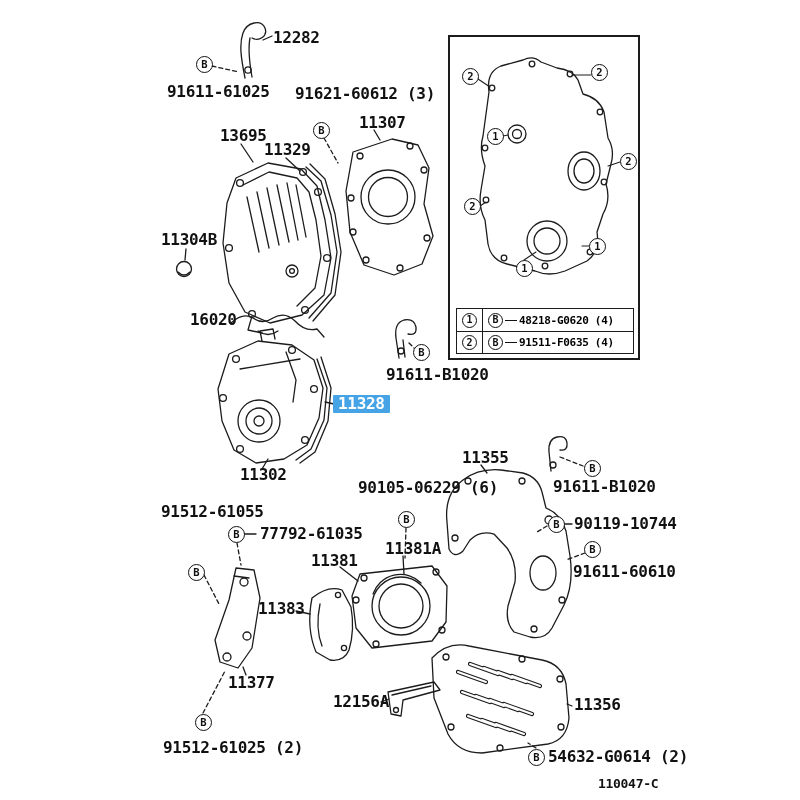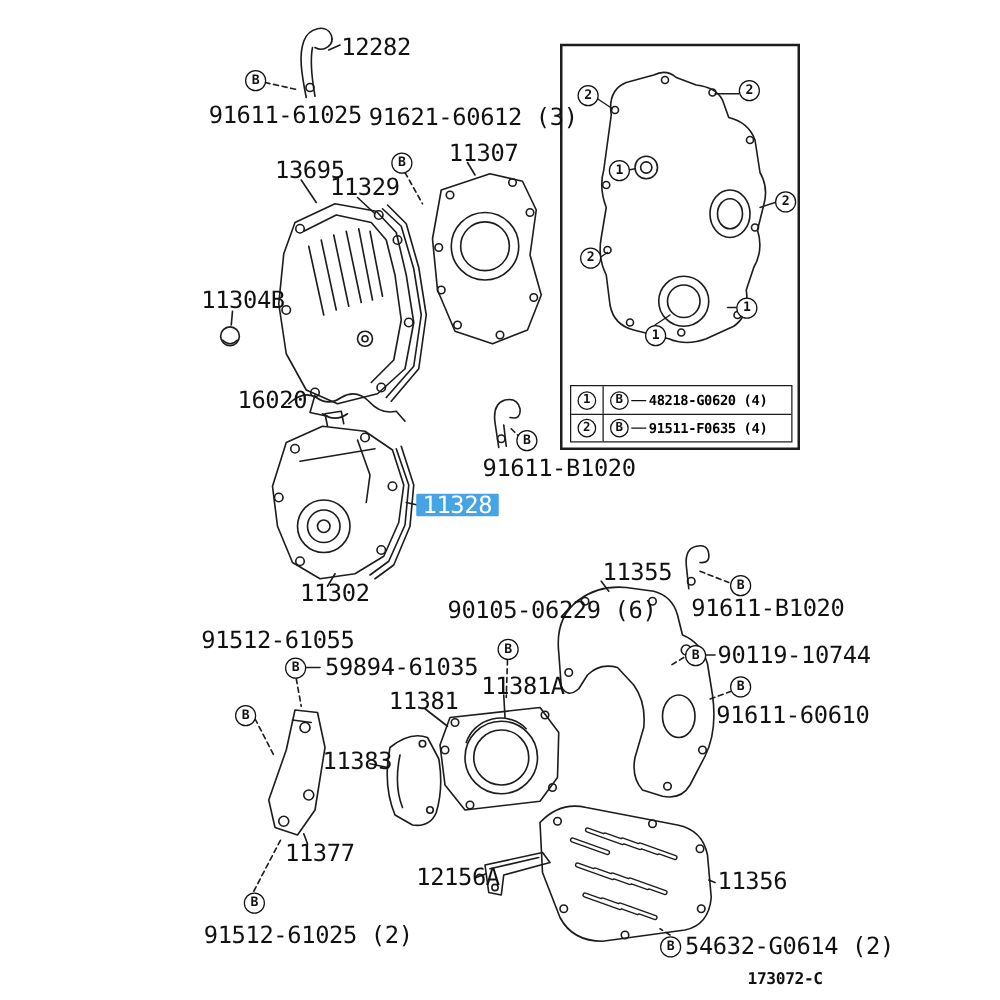--- a/index.html
+++ b/index.html
@@ -4,21 +4,21 @@
 <style>
   * { margin:0; padding:0; box-sizing:border-box; }
   html,body { background:#ffffff; }
   .canvas {
     position:relative; width:800px; height:800px; background:#fff;
     font-family:"DejaVu Sans Mono", "Liberation Mono", monospace;
     overflow:hidden;
   }
   svg.art { position:absolute; left:0; top:0; }
   .lbl {
-    position:absolute; font-size:19px; font-weight:normal; color:#111;
+    position:absolute; font-size:16px; font-weight:bold; color:#111;
     white-space:nowrap; line-height:14px; letter-spacing:-0.3px;
   }
   .lbl.hl { padding:2px 5px; border-radius:1px;text-align:center; }
   .sym {
     position:absolute; width:17px; height:17px; border:1.6px solid #111;
     border-radius:50%; display:flex; align-items:center; justify-content:center;
     font-size:10.5px; font-weight:bold; color:#111; background:#fff; line-height:1;
   }
   .inset { position:absolute; left:448px; top:35px; width:192px; height:325px; border:2px solid #1c1c1c; }
   .legend { position:absolute; left:456px; top:308px; width:178px; border:1.5px solid #1c1c1c; background:#fff; display:flex; flex-direction:column; }
@@ -322,30 +322,30 @@
   <div class="lbl" style="left:167px;top:85px">91611-61025</div>
   <div class="lbl" style="left:295px;top:87px">91621-60612 (3)</div>
   <div class="lbl" style="left:359px;top:116px">11307</div>
   <div class="lbl" style="left:220px;top:129px">13695</div>
   <div class="lbl" style="left:264px;top:143px">11329</div>
   <div class="lbl" style="left:161px;top:233px">11304B</div>
   <div class="lbl" style="left:190px;top:313px">16020</div>
   <div class="lbl" style="left:386px;top:368px">91611-B1020</div>
   <div class="lbl hl" style="left: 333px; top: 395px; background: rgb(69, 163, 230); color: rgb(255, 255, 255);">11328</div>
   <div class="lbl" style="left:240px;top:468px">11302</div>
-  <div class="lbl" style="left:482px;top:451px">11355</div>
+  <div class="lbl" style="left:462px;top:451px">11355</div>
   <div class="lbl" style="left:553px;top:480px">91611-B1020</div>
   <div class="lbl" style="left:358px;top:481px">90105-06229 (6)</div>
   <div class="lbl" style="left:574px;top:517px">90119-10744</div>
   <div class="lbl" style="left:161px;top:505px">91512-61055</div>
-  <div class="lbl" style="left:260px;top:527px">59894-61035</div>
+  <div class="lbl" style="left:260px;top:527px">77792-61035</div>
   <div class="lbl" style="left:385px;top:542px">11381A</div>
   <div class="lbl" style="left:311px;top:554px">11381</div>
   <div class="lbl" style="left:573px;top:565px">91611-60610</div>
   <div class="lbl" style="left:258px;top:602px">11383</div>
   <div class="lbl" style="left:228px;top:676px">11377</div>
   <div class="lbl" style="left:333px;top:695px">12156A</div>
   <div class="lbl" style="left:574px;top:698px">11356</div>
   <div class="lbl" style="left:163px;top:741px">91512-61025 (2)</div>
   <div class="lbl" style="left:548px;top:750px">54632-G0614 (2)</div>
 
-  <div class="footer-code">173072-C</div>
+  <div class="footer-code">110047-C</div>
 </div>
 
 </body></html>

